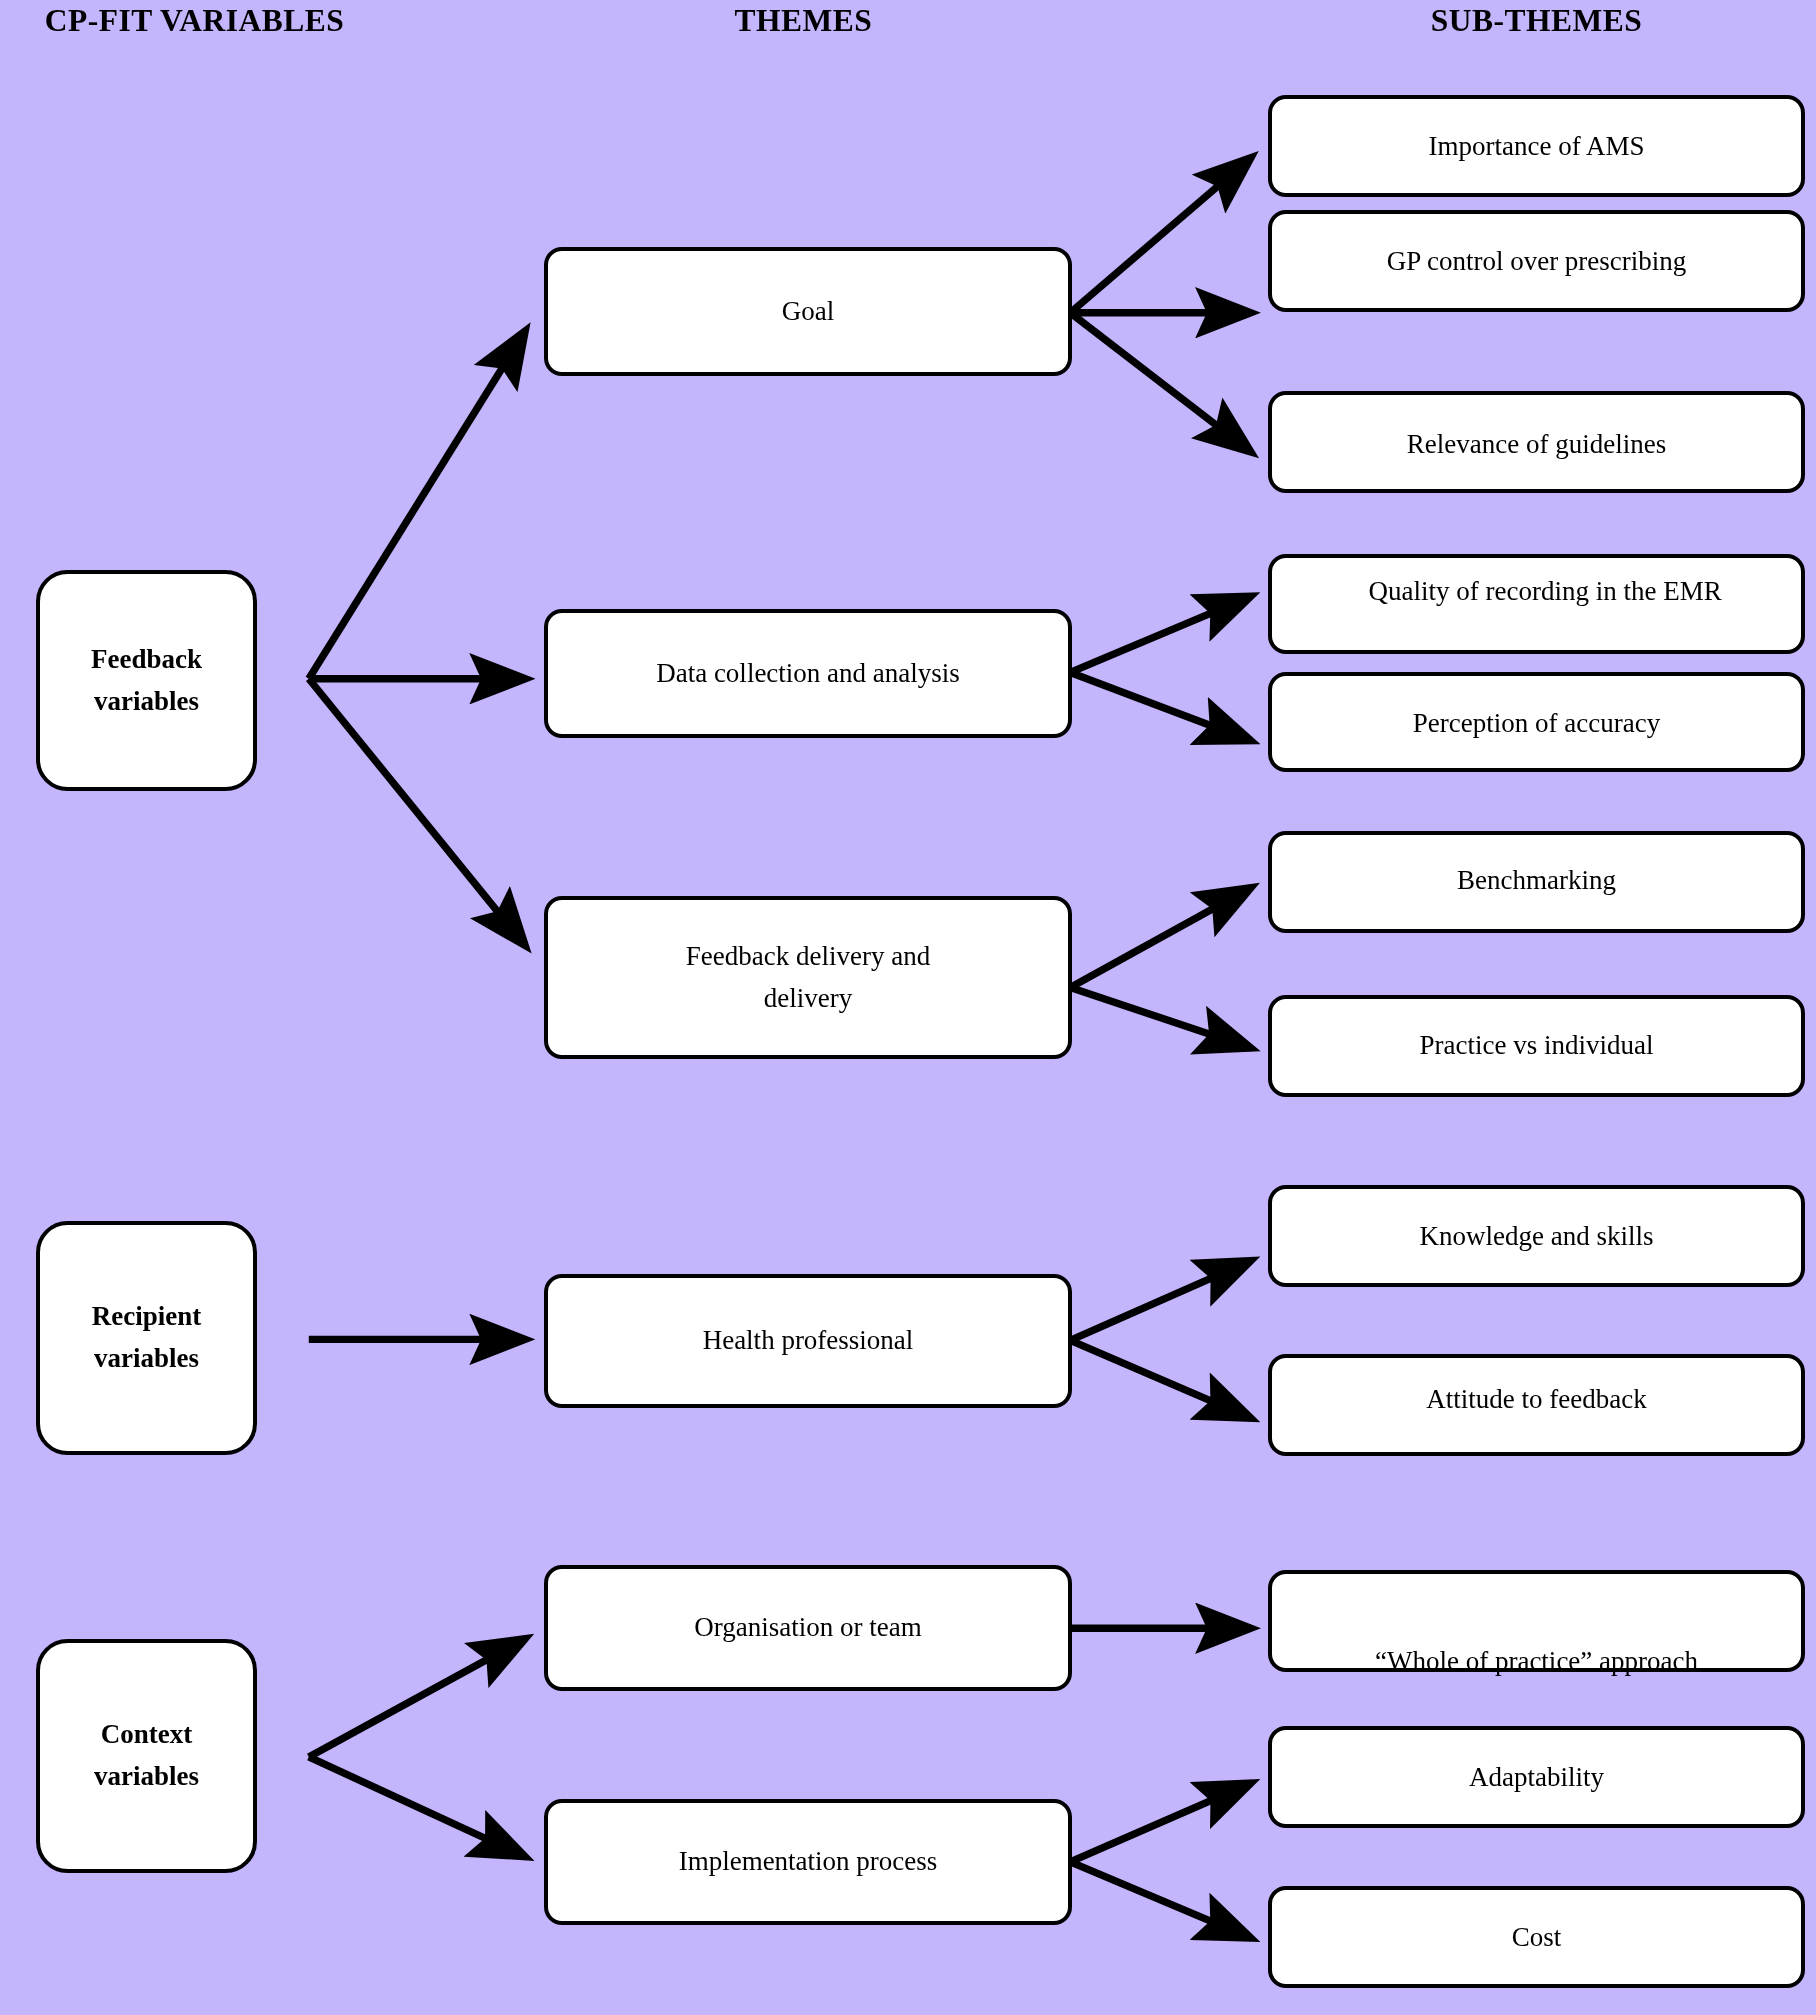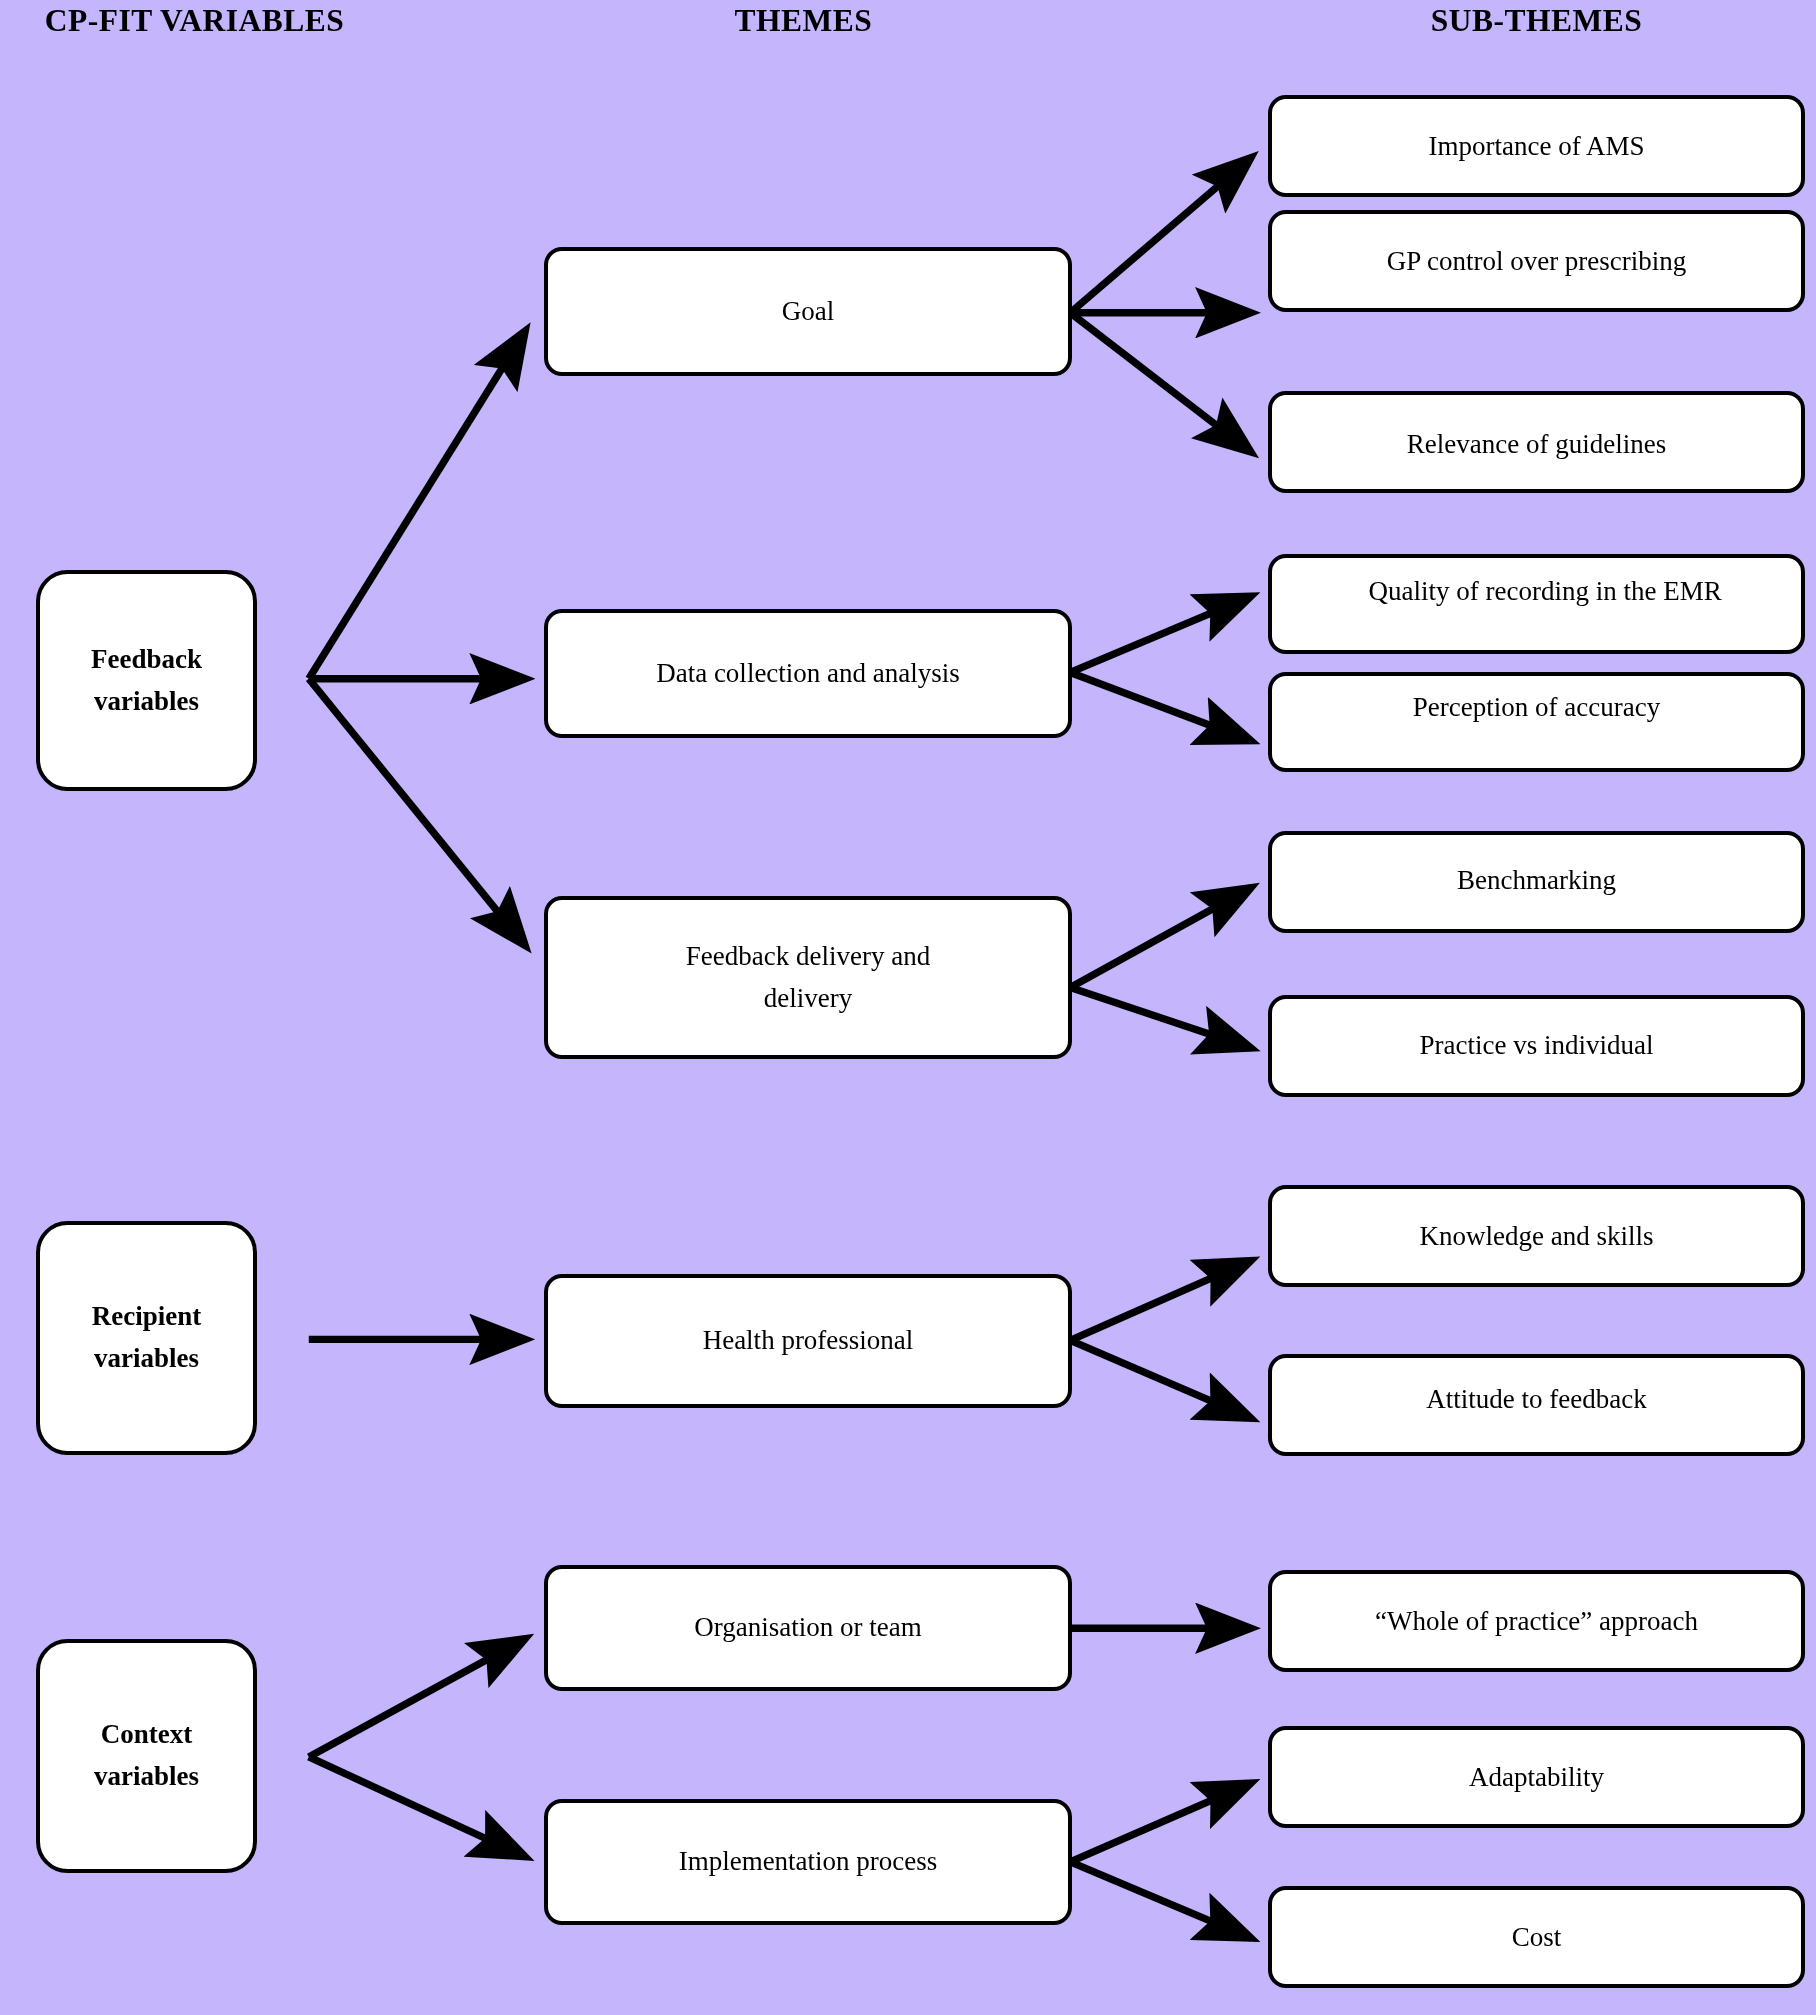--- a/index.html
+++ b/index.html
@@ -118,41 +118,41 @@
 
   <div class="node topalign" style="left:1268px;top:391px;width:537px;height:102px;">
     <span class="txt" style="padding-top:29px;">Relevance of guidelines</span>
   </div>
 
   <div class="node topalign" style="left:1268px;top:554px;width:537px;height:100px;padding-left:29px;">
     <span class="txt" style="padding-top:12.6px;">Quality of recording in the EMR</span>
   </div>
 
   <div class="node topalign" style="left:1268px;top:672px;width:537px;height:100px;">
-    <span class="txt" style="padding-top:11px;">Perception of accuracy</span>
+    <span class="txt" style="padding-top:27px;">Perception of accuracy</span>
   </div>
 
   <div class="node topalign" style="left:1268px;top:831px;width:537px;height:102px;">
     <span class="txt" style="padding-top:25px;">Benchmarking</span>
   </div>
 
   <div class="node topalign" style="left:1268px;top:995px;width:537px;height:102px;">
     <span class="txt" style="padding-top:26px;">Practice vs individual</span>
   </div>
 
   <div class="node topalign" style="left:1268px;top:1185px;width:537px;height:102px;">
     <span class="txt" style="padding-top:27px;">Knowledge and skills</span>
   </div>
 
   <div class="node topalign" style="left:1268px;top:1354px;width:537px;height:102px;">
     <span class="txt" style="padding-top:21px;">Attitude to feedback</span>
   </div>
 
   <div class="node topalign" style="left:1268px;top:1570px;width:537px;height:102px;">
-    <span class="txt" style="padding-top:27px;">“Whole of practice” approach</span>
+    <span class="txt" style="padding-top:27px;margin-top:40px;">“Whole of practice” approach</span>
   </div>
 
   <div class="node topalign" style="left:1268px;top:1726px;width:537px;height:102px;">
     <span class="txt" style="padding-top:27px;">Adaptability</span>
   </div>
 
   <div class="node topalign" style="left:1268px;top:1886px;width:537px;height:102px;">
     <span class="txt" style="padding-top:27px;">Cost</span>
   </div>
 

